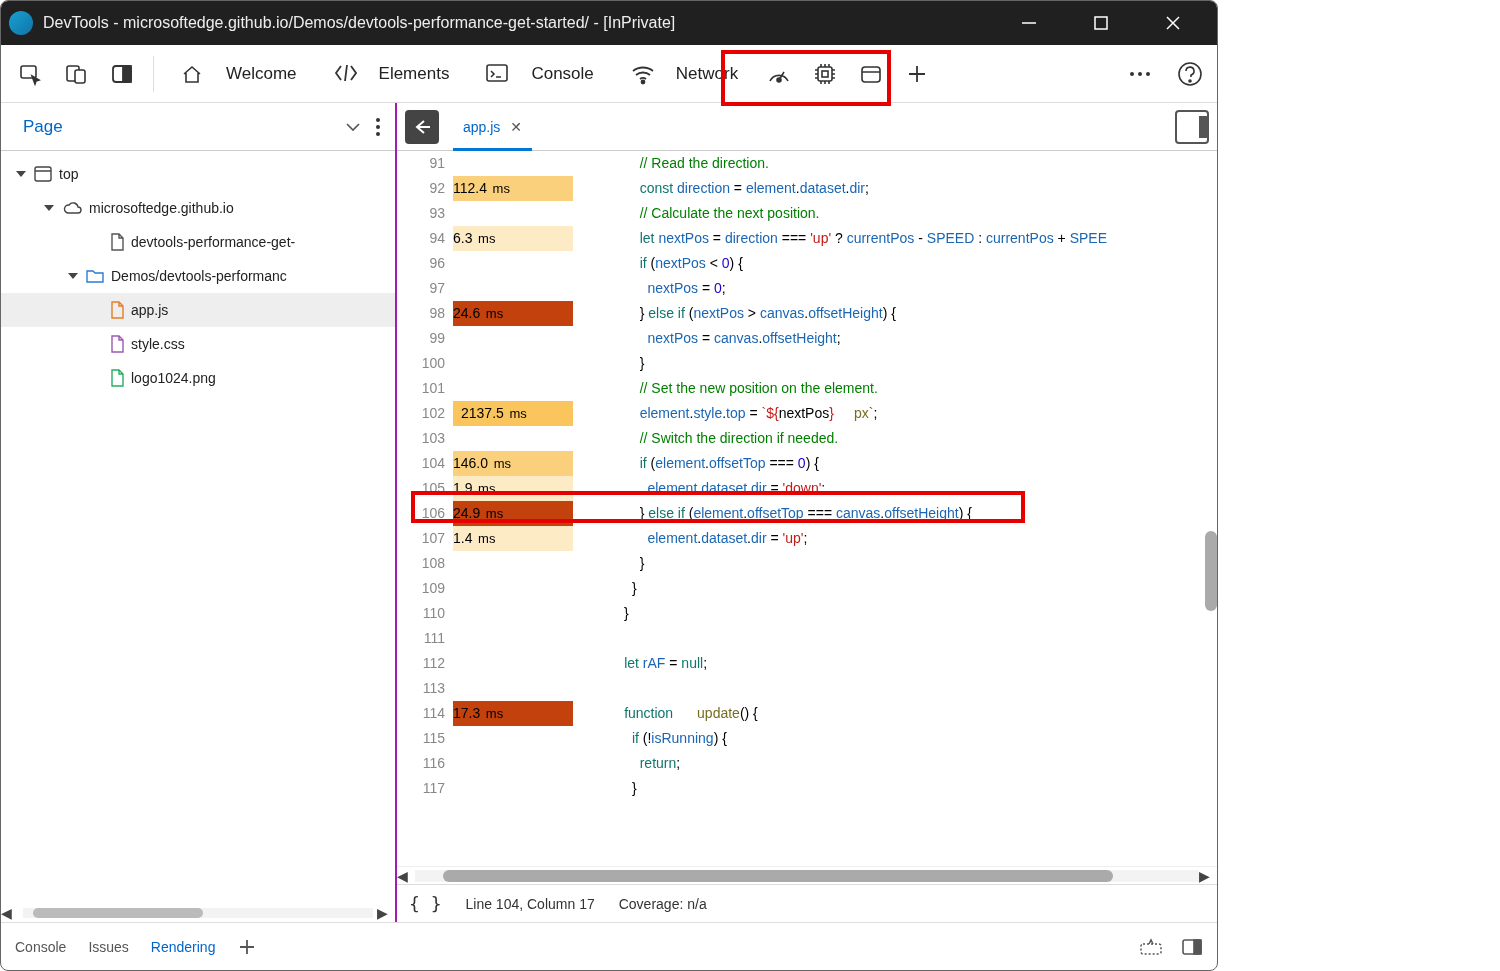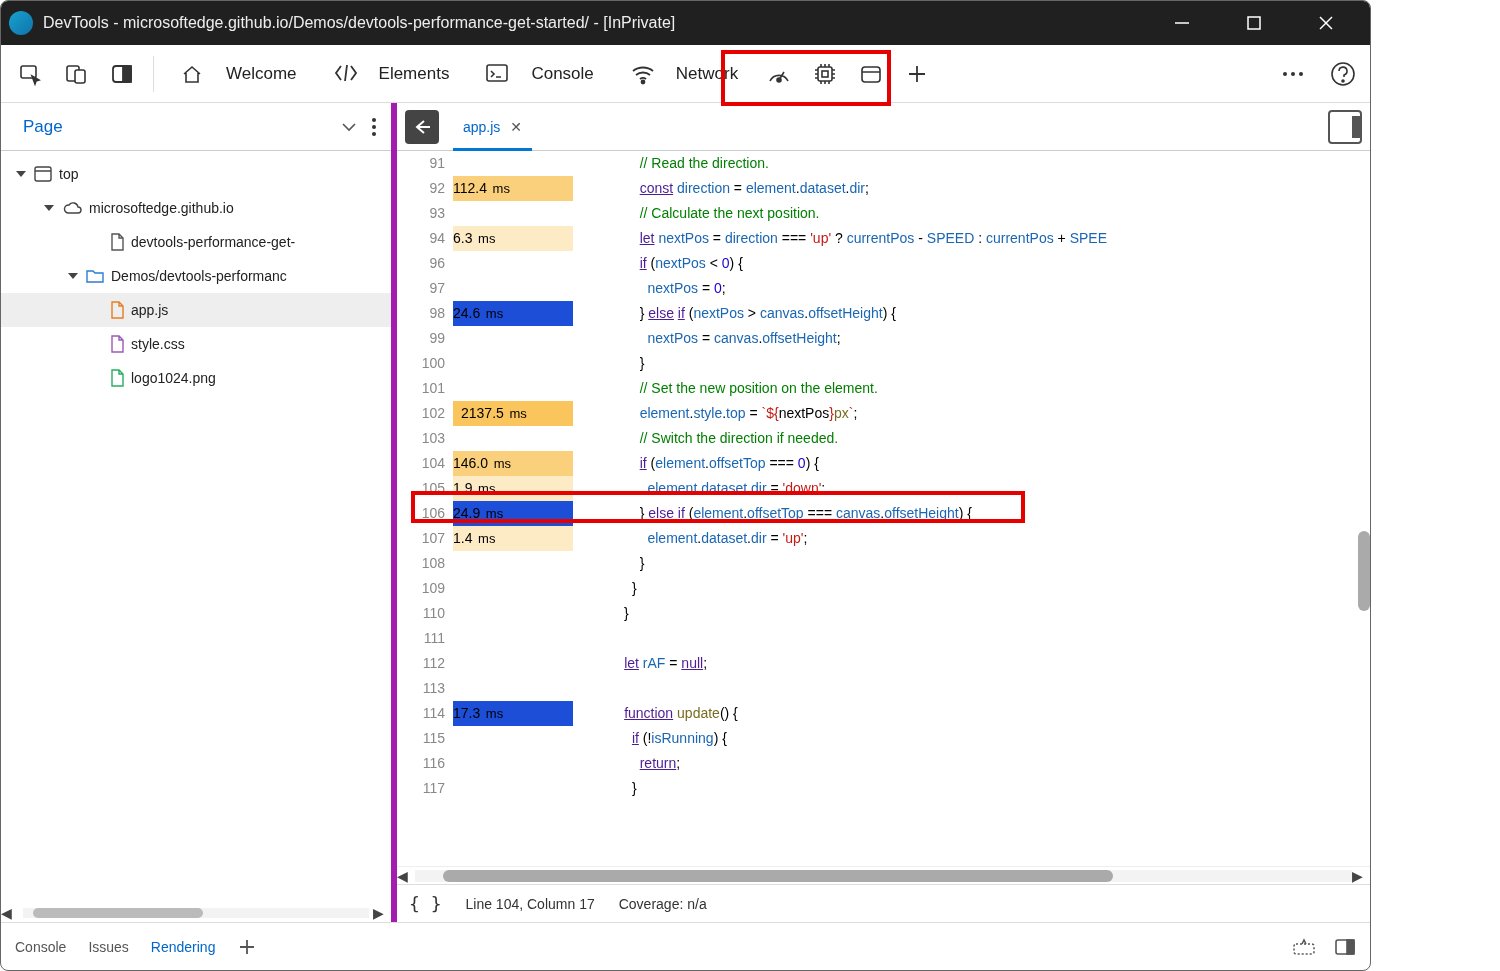--- a/index.html
+++ b/index.html
@@ -1,37 +1,37 @@
 <!DOCTYPE html>
 <html><head>
 <meta charset="utf-8">
 <style>
 * { margin: 0; padding: 0; box-sizing: border-box; font-family: "Segoe UI", sans-serif; font-size: 14px; }
 body { background: #fff; overflow: hidden; }
-#root { width: 1371px; height: 971px; display: flex; flex-direction: column; border: 1px solid #666; border-radius: 8px; overflow: hidden; position: relative; background: #fff; }
+#root { width: 1218px; height: 971px; display: flex; flex-direction: column; border: 1px solid #666; border-radius: 8px; overflow: hidden; position: relative; background: #fff; }
 
 .titlebar { height: 44px; background: #202020; color: #fff; display: flex; align-items: center; padding: 0 8px; }
 .titlebar .app-icon { width: 24px; height: 24px; margin-right: 10px; background: linear-gradient(135deg,#18a0cf,#0f74aa); border-radius: 50%; display:inline-block; }
 .titlebar .title { flex: 1; font-size: 16px; color: #eee; }
 .titlebar .win-btns { display: flex; gap: 28px; margin-right: 14px; }
 .titlebar .win-btn { width: 44px; height: 38px; display: flex; align-items: center; justify-content: center; color: #fff; }
 .titlebar svg { stroke: #fff; }
 
 .toolbar { height: 58px; border-bottom: 1px solid #ddd; display: flex; align-items: center; padding: 0 6px; position: relative; }
 .toolbar .tb-btn { width: 46px; height: 46px; display: flex; align-items: center; justify-content: center; }
 .toolbar .sep { width: 1px; height: 36px; background: #ddd; margin: 0 8px; }
 .tab { height: 58px; display: flex; align-items: center; gap: 22px; padding: 0 18px; color: #333; position: relative; }
 .tab.active::after { content:""; position:absolute; left:0; right:0; bottom:0; height:4px; background:#0078d4; }
 .tab .tab-icon { width: 24px; height: 24px; }
 .tab-label { font-size: 17px; color: #222; }
 .more-area { margin-left: auto; display:flex; gap:8px; align-items:center;}
 .more-btn, .help-btn { width: 42px; height: 42px; display:flex; align-items:center; justify-content:center; color:#333; }
 
 .body { flex: 1; display: flex; }
-.sidebar { width: 396px; border-right: 6px solid #a21caf; display:flex; flex-direction:column;justify-content:center; }
+.sidebar { width: 396px; border-right: 2px solid #a21caf; display:flex; flex-direction:column;justify-content:center; }
 .sidebar-top { height: 48px; border-bottom: 1px solid #ccc; display:flex; align-items:center; padding: 0 14px; }
 .page-tab { color:#0066cc; font-size: 17px; padding: 0 8px; }
 .sb-chev { margin-left:auto; margin-right:14px;}
 .sb-more { }
 
 .tree { flex: 1; overflow-y: auto; overflow-x: hidden; padding-top: 6px; }
 .tree-row { height: 34px; display:flex; align-items:center; gap: 6px; padding-left: 14px; white-space: nowrap; font-size: 17px; color:#222; }
 .tree-row.sel { background:#eee; }
 .tree-row .ind { display:inline-block; }
 
@@ -49,32 +49,32 @@
 .toggle-side { margin-left:auto; width:34px; height:34px; border:2px solid #555; border-radius:4px; display:flex; align-items:center; justify-content:center; }
 .toggle-side .bar { width:8px; height:22px; background:#555; margin-left:auto; }
 
 .code-viewport { flex:1; overflow:hidden; position:relative; }
 .code-lines { font-family: "Consolas","Courier New",monospace; font-size: 18px; line-height: 25px; }
 .code-row { display:flex; height:25px; align-items:center; white-space: pre; }
 .lnum { width:56px; text-align:right; padding-right:8px; color:#888; }
 .timing { width:120px; text-align:left; padding-right:6px; color:#000; }
 .timing.l0 { background:#fac55d;padding-left:8px; }
 .timing.l1 { background:#fbd07d; }
-.timing.l2 { background:#1d4ed8; }
+.timing.l2 { background:#c2410c; }
 .timing.l3 { background:#fdebc6; }
 .unit { font-size:13px; margin-left:2px; }
 .gutter-sep { width:20px; }
 .code-text { flex:1; color:#000; }
 
 .c-com { color: #007f00; }
-.c-kw { color: #4c1d95; text-decoration: underline; }
+.c-kw { color: #0f766e; }
 .c-var { color: #1a66b3; }
 .c-str { color: #c41a16; }
 .c-num { color: #1c00cf; }
-.c-prop { color: #766d20; }
+.c-prop { color: #766d20; padding-left: 20px; }
 
 .hscroll { height:18px; display:flex; align-items:center; background:#fff; border-top:1px solid #eee; }
 .hscroll .track{flex:1; height:12px; background:#f3f3f3; display:flex;}
 .hscroll .thumb{width:670px; height:12px; background:#aaa; border-radius:6px; margin-left:28px;}
 
 .statusbar { height:38px; border-top:1px solid #ddd; display:flex; align-items:center; gap:24px; padding: 0 12px; font-size:17px; color:#333; }
 .statusbar .braces { font-family: monospace; font-size:18px; }
 
 .drawer { height:48px; border-top:1px solid #ddd; display:flex; align-items:center; padding: 0 14px; gap:22px; font-size:17px; }
 .drawer .dtab { color:#555; }

